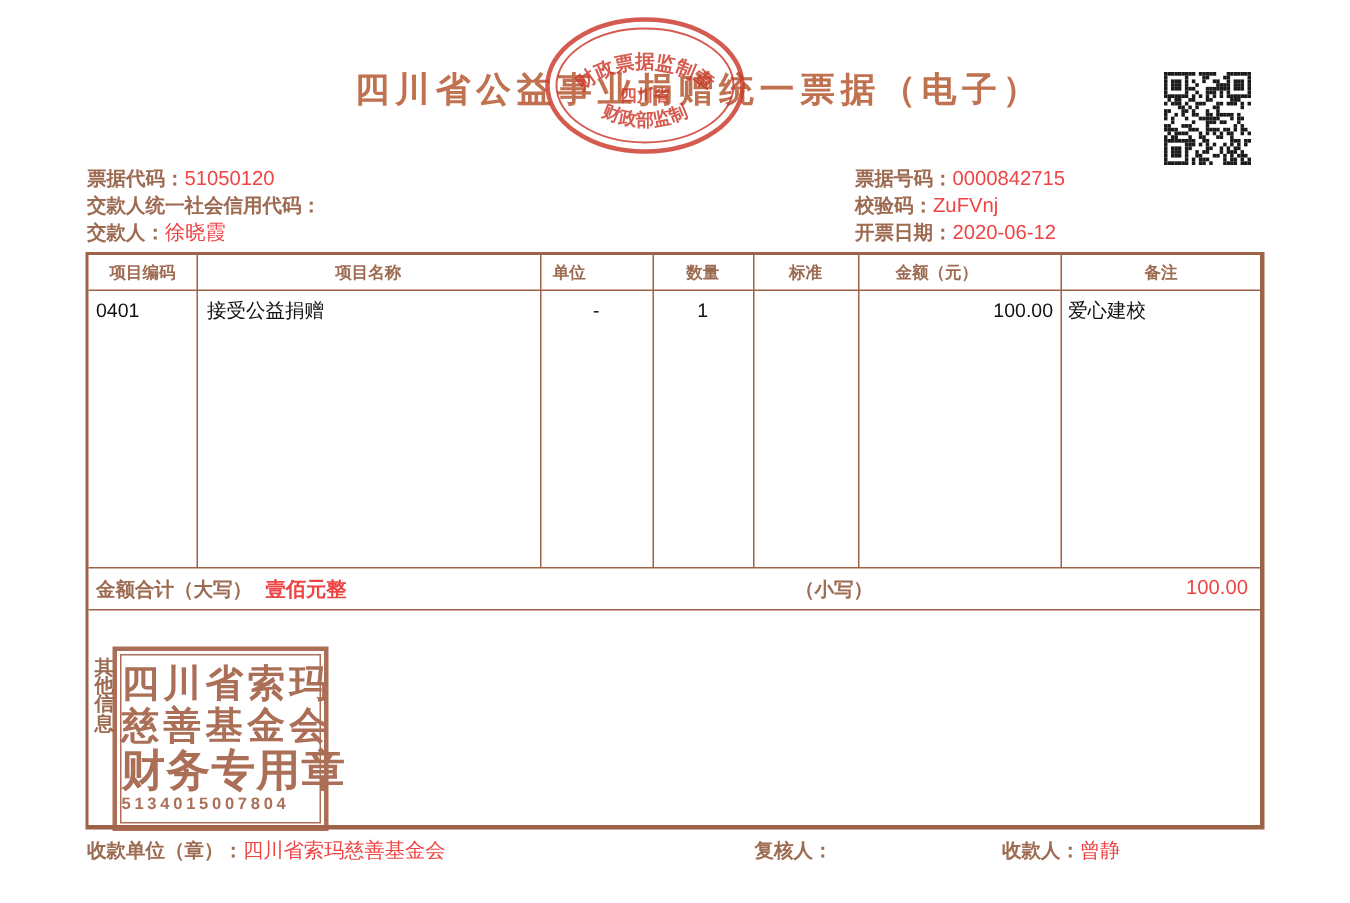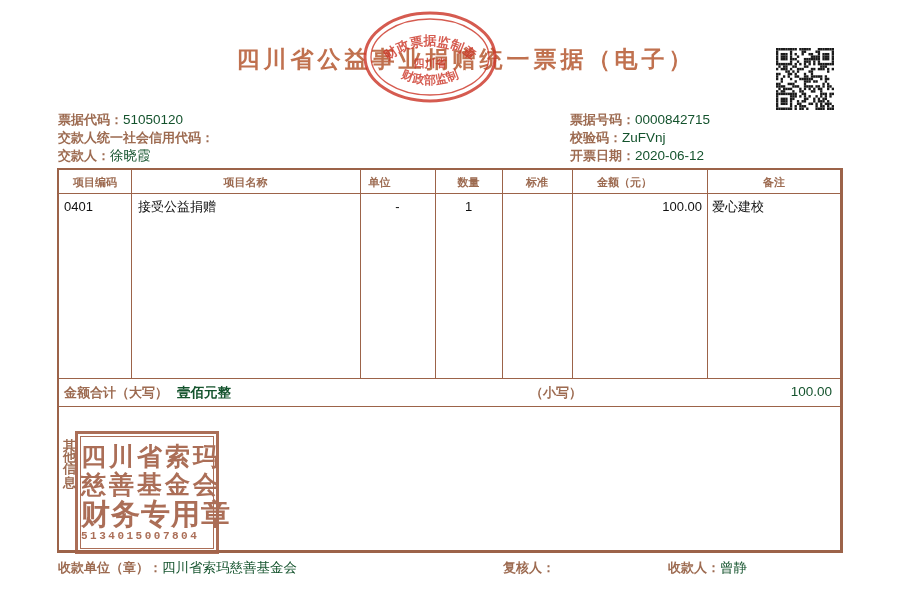--- a/index.html
+++ b/index.html
@@ -19,21 +19,21 @@
     font-size:23px;letter-spacing:4px;color:var(--title-brown);
   }
   .seal{position:absolute;left:360px;top:8px;width:140px;height:98px;opacity:.82;}
 
   .qr{position:absolute;left:776px;top:48px;width:58px;height:62px;}
   .field-line{position:absolute;height:18px;white-space:nowrap;}
   .label{
     font-family:"Liberation Serif",serif;font-weight:bold;
     font-size:13px;color:var(--brown-label);
   }
-  .value{font-family:"Liberation Sans",sans-serif;font-size:13.5px;color:#14532d;}
+  .value{font-family:"Liberation Sans",sans-serif;font-size:13.5px;color:#ef4444;}
 
   .tablebox{
     position:absolute;left:57px;top:168px;width:786px;height:385px;
     border:2px solid var(--brown-border);
     border-right-width:3px;border-bottom-width:3px;
   }
   .vline{position:absolute;top:0;width:1px;height:208px;background:var(--brown-border);}
   .hl{position:absolute;left:0;width:100%;height:1px;background:var(--brown-border);}
   .th{
     position:absolute;top:3px;height:18px;line-height:18px;text-align:center;
@@ -56,21 +56,21 @@
     border:3px solid var(--stamp-brown);z-index:2;opacity:.93;
   }
   .stamp-inner{
     position:absolute;left:2px;top:2px;right:2px;bottom:2px;
     border:1px solid var(--stamp-brown);
     display:flex;flex-direction:column;justify-content:center;align-items:flex-start;
     color:var(--stamp-brown);font-family:"Liberation Serif",serif;font-weight:bold;
   }
   .stamp-l12{font-size:25px;line-height:28px;letter-spacing:3px;white-space:nowrap;}
   .stamp-l3{font-size:29px;line-height:31px;letter-spacing:1px;white-space:nowrap;}
-  .stamp-digits{font-size:11px;line-height:13px;letter-spacing:2.5px;font-family:Liberation Mono, monospace;}
+  .stamp-digits{font-size:11px;line-height:13px;letter-spacing:2.5px;font-family:Liberation Sans, sans-serif;}
 
   .footer-field{position:absolute;top:558px;height:18px;white-space:nowrap;}
 </style>
 </head>
 <body>
 
 <div id="receipt">
 
   <div class="title">四川省公益事业捐赠统一票据（电子）</div>
 

